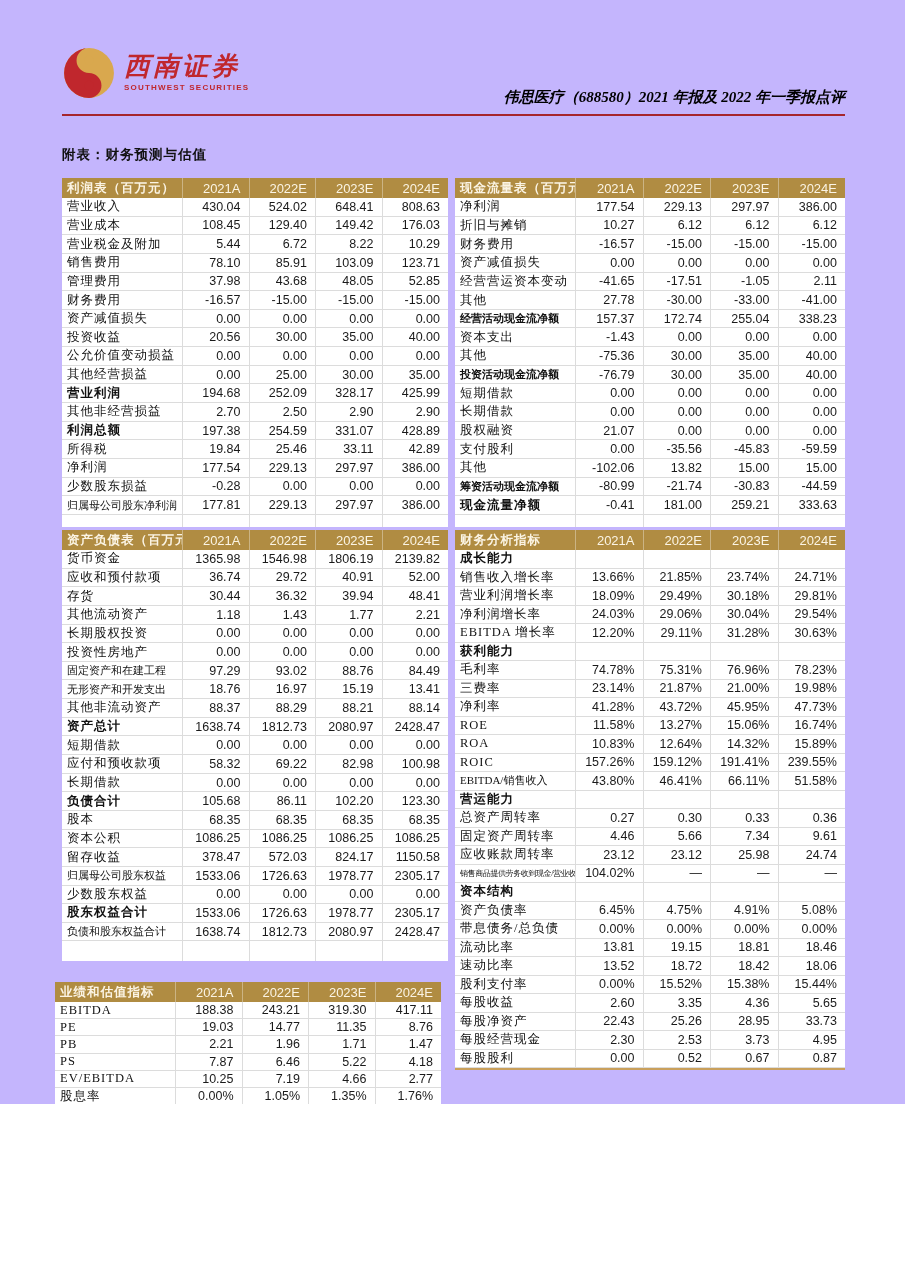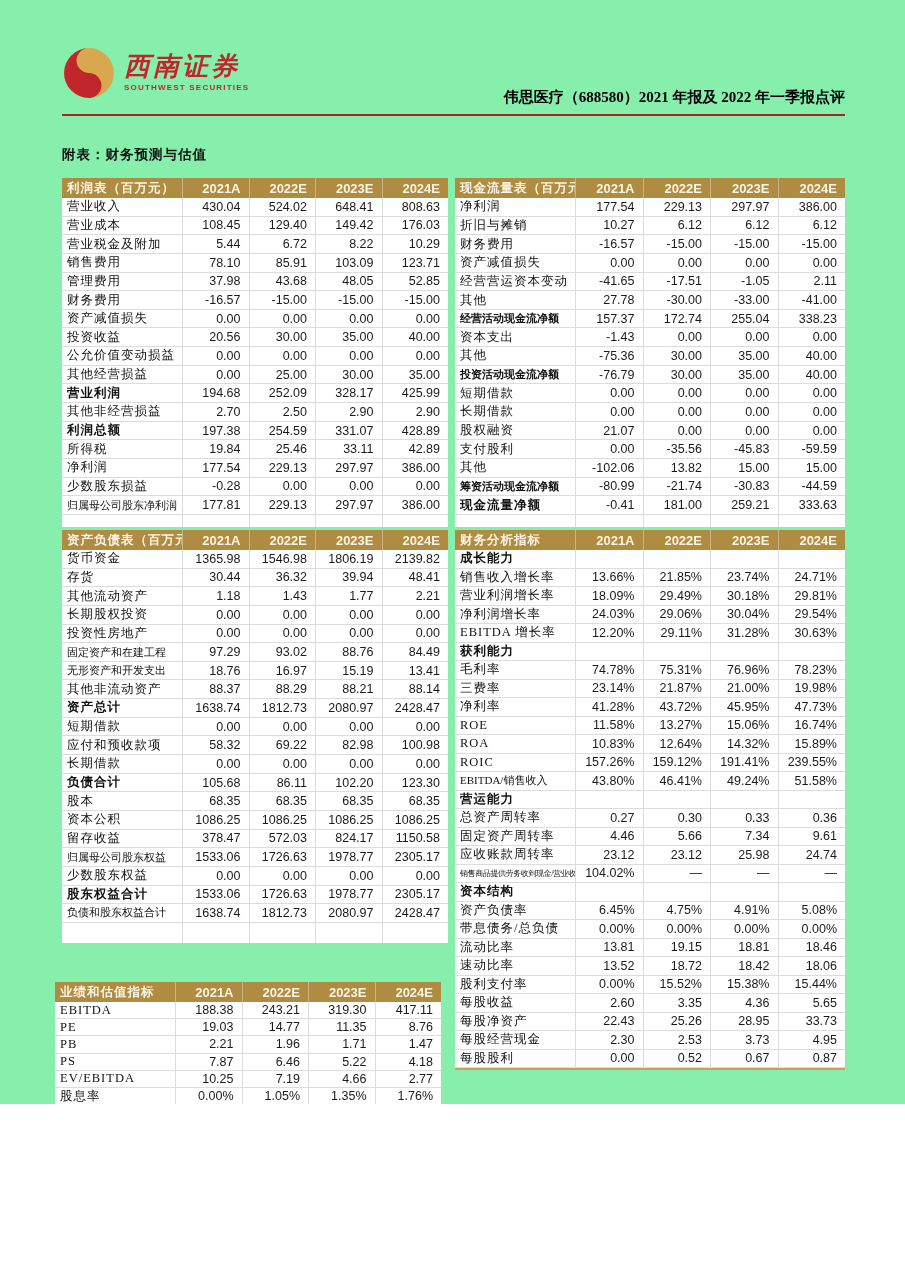--- a/index.html
+++ b/index.html
@@ -5,31 +5,31 @@
   :root{
     --gold-header:#B08C42;
     --gold-border:#C9A05C;
     --red-accent:#A6262C;
     --brand-red:#C0272D;
     --border-gray:#DCDCDC;
   }
   *{margin:0;padding:0;box-sizing:border-box;}
   html,body{background:#ffffff;}
   body{font-family:"Liberation Sans",sans-serif;}
-  .page{position:relative;width:905px;height:1104px;background:#86efac;overflow:hidden;}
+  .page{position:relative;width:905px;height:1104px;background:#c4b5fd;overflow:hidden;}
 
   
   .brand{position:absolute;left:62px;top:46px;display:flex;align-items:center;gap:8px;}
   .logo{width:54px;height:54px;display:block;}
   .brand-col{display:flex;flex-direction:column;line-height:1;}
   .brand-cn{font-family:"Liberation Serif",serif;font-style:italic;font-weight:bold;
             font-size:26px;color:var(--brand-red);letter-spacing:3px;}
   .brand-en{font-size:8px;font-weight:bold;color:var(--brand-red);letter-spacing:1.2px;margin-top:4px;}
   .report-title{position:absolute;right:60px;top:88px;font-family:"Liberation Serif",serif;
-                font-weight:bold;font-size:15px;color:#000;}
+                font-weight:bold;font-size:15px;color:#000;font-style:italic;}
   .top-rule{position:absolute;left:62px;right:60px;top:114px;height:2px;background:var(--red-accent);}
   .appendix-title{position:absolute;left:62px;top:146px;font-family:"Liberation Serif",serif;
                   font-weight:bold;font-size:13.5px;color:#111;letter-spacing:1px;}
 
   
   .ftable{position:absolute;background:#fff;}
   #tbl-income{left:62px;top:178px;width:386px;}
   #tbl-cashflow{left:455px;top:178px;width:390px;}
   #tbl-balance{left:62px;top:530px;width:386px;}
   #tbl-indicators{left:455px;top:530px;width:390px;border-bottom:2.5px solid var(--gold-border);}
@@ -47,21 +47,21 @@
   .thead .cell{border-bottom:none;}
 
   .c-label{flex:0 0 120px;padding-left:5px;justify-content:flex-start;
            font-family:"Liberation Serif",serif;font-size:12.5px;color:#111;
            letter-spacing:1px;white-space:nowrap;}
   .c-val{flex:1 1 0;justify-content:flex-end;padding-right:8px;
          font-family:"Liberation Sans",sans-serif;font-size:12.5px;color:#1a1a1a;
          border-left:1px solid var(--border-gray);white-space:nowrap;}
 
   .thead .c-label{color:#FBF4E4;font-weight:bold;font-size:12.5px;}
-  .thead .c-val{color:#FBF4E4;font-weight:bold;font-size:13px;border-left:1px solid rgba(255,255,255,.35);}
+  .thead .c-val{color:#FBF4E4;font-weight:normal;font-size:13px;border-left:1px solid rgba(255,255,255,.35);}
 
   .bold .c-label{font-weight:bold;}
   .section .c-label{font-weight:bold;}
   .small .c-label{font-size:11px;letter-spacing:0;}
   .tiny .c-label{font-size:8px;letter-spacing:-0.4px;}
 
   
   .source-note{position:absolute;left:62px;top:1118px;font-family:"Liberation Serif",serif;
                font-style:italic;font-size:12.5px;color:#222;letter-spacing:0.5px;}
   .footer-rule{position:absolute;left:62px;right:60px;top:1183px;height:1.5px;background:var(--red-accent);}
@@ -373,20 +373,27 @@
         <div class="cell c-val">2024E</div>
       </div>
       <div class="trow">
         <div class="cell c-label">货币资金</div>
         <div class="cell c-val">1365.98</div>
         <div class="cell c-val">1546.98</div>
         <div class="cell c-val">1806.19</div>
         <div class="cell c-val">2139.82</div>
       </div>
       <div class="trow">
+        <div class="cell c-label">应收和预付款项</div>
+        <div class="cell c-val">36.74</div>
+        <div class="cell c-val">29.72</div>
+        <div class="cell c-val">40.91</div>
+        <div class="cell c-val">52.00</div>
+      </div>
+      <div class="trow">
         <div class="cell c-label">存货</div>
         <div class="cell c-val">30.44</div>
         <div class="cell c-val">36.32</div>
         <div class="cell c-val">39.94</div>
         <div class="cell c-val">48.41</div>
       </div>
       <div class="trow">
         <div class="cell c-label">其他流动资产</div>
         <div class="cell c-val">1.18</div>
         <div class="cell c-val">1.43</div>
@@ -609,21 +616,21 @@
         <div class="cell c-label">ROIC</div>
         <div class="cell c-val">157.26%</div>
         <div class="cell c-val">159.12%</div>
         <div class="cell c-val">191.41%</div>
         <div class="cell c-val">239.55%</div>
       </div>
       <div class="trow small">
         <div class="cell c-label">EBITDA/销售收入</div>
         <div class="cell c-val">43.80%</div>
         <div class="cell c-val">46.41%</div>
-        <div class="cell c-val">49.24%</div>
+        <div class="cell c-val">66.11%</div>
         <div class="cell c-val">51.58%</div>
       </div>
       <div class="trow section">
         <div class="cell c-label">营运能力</div>
         <div class="cell c-val"></div>
         <div class="cell c-val"></div>
         <div class="cell c-val"></div>
         <div class="cell c-val"></div>
       </div>
       <div class="trow">

